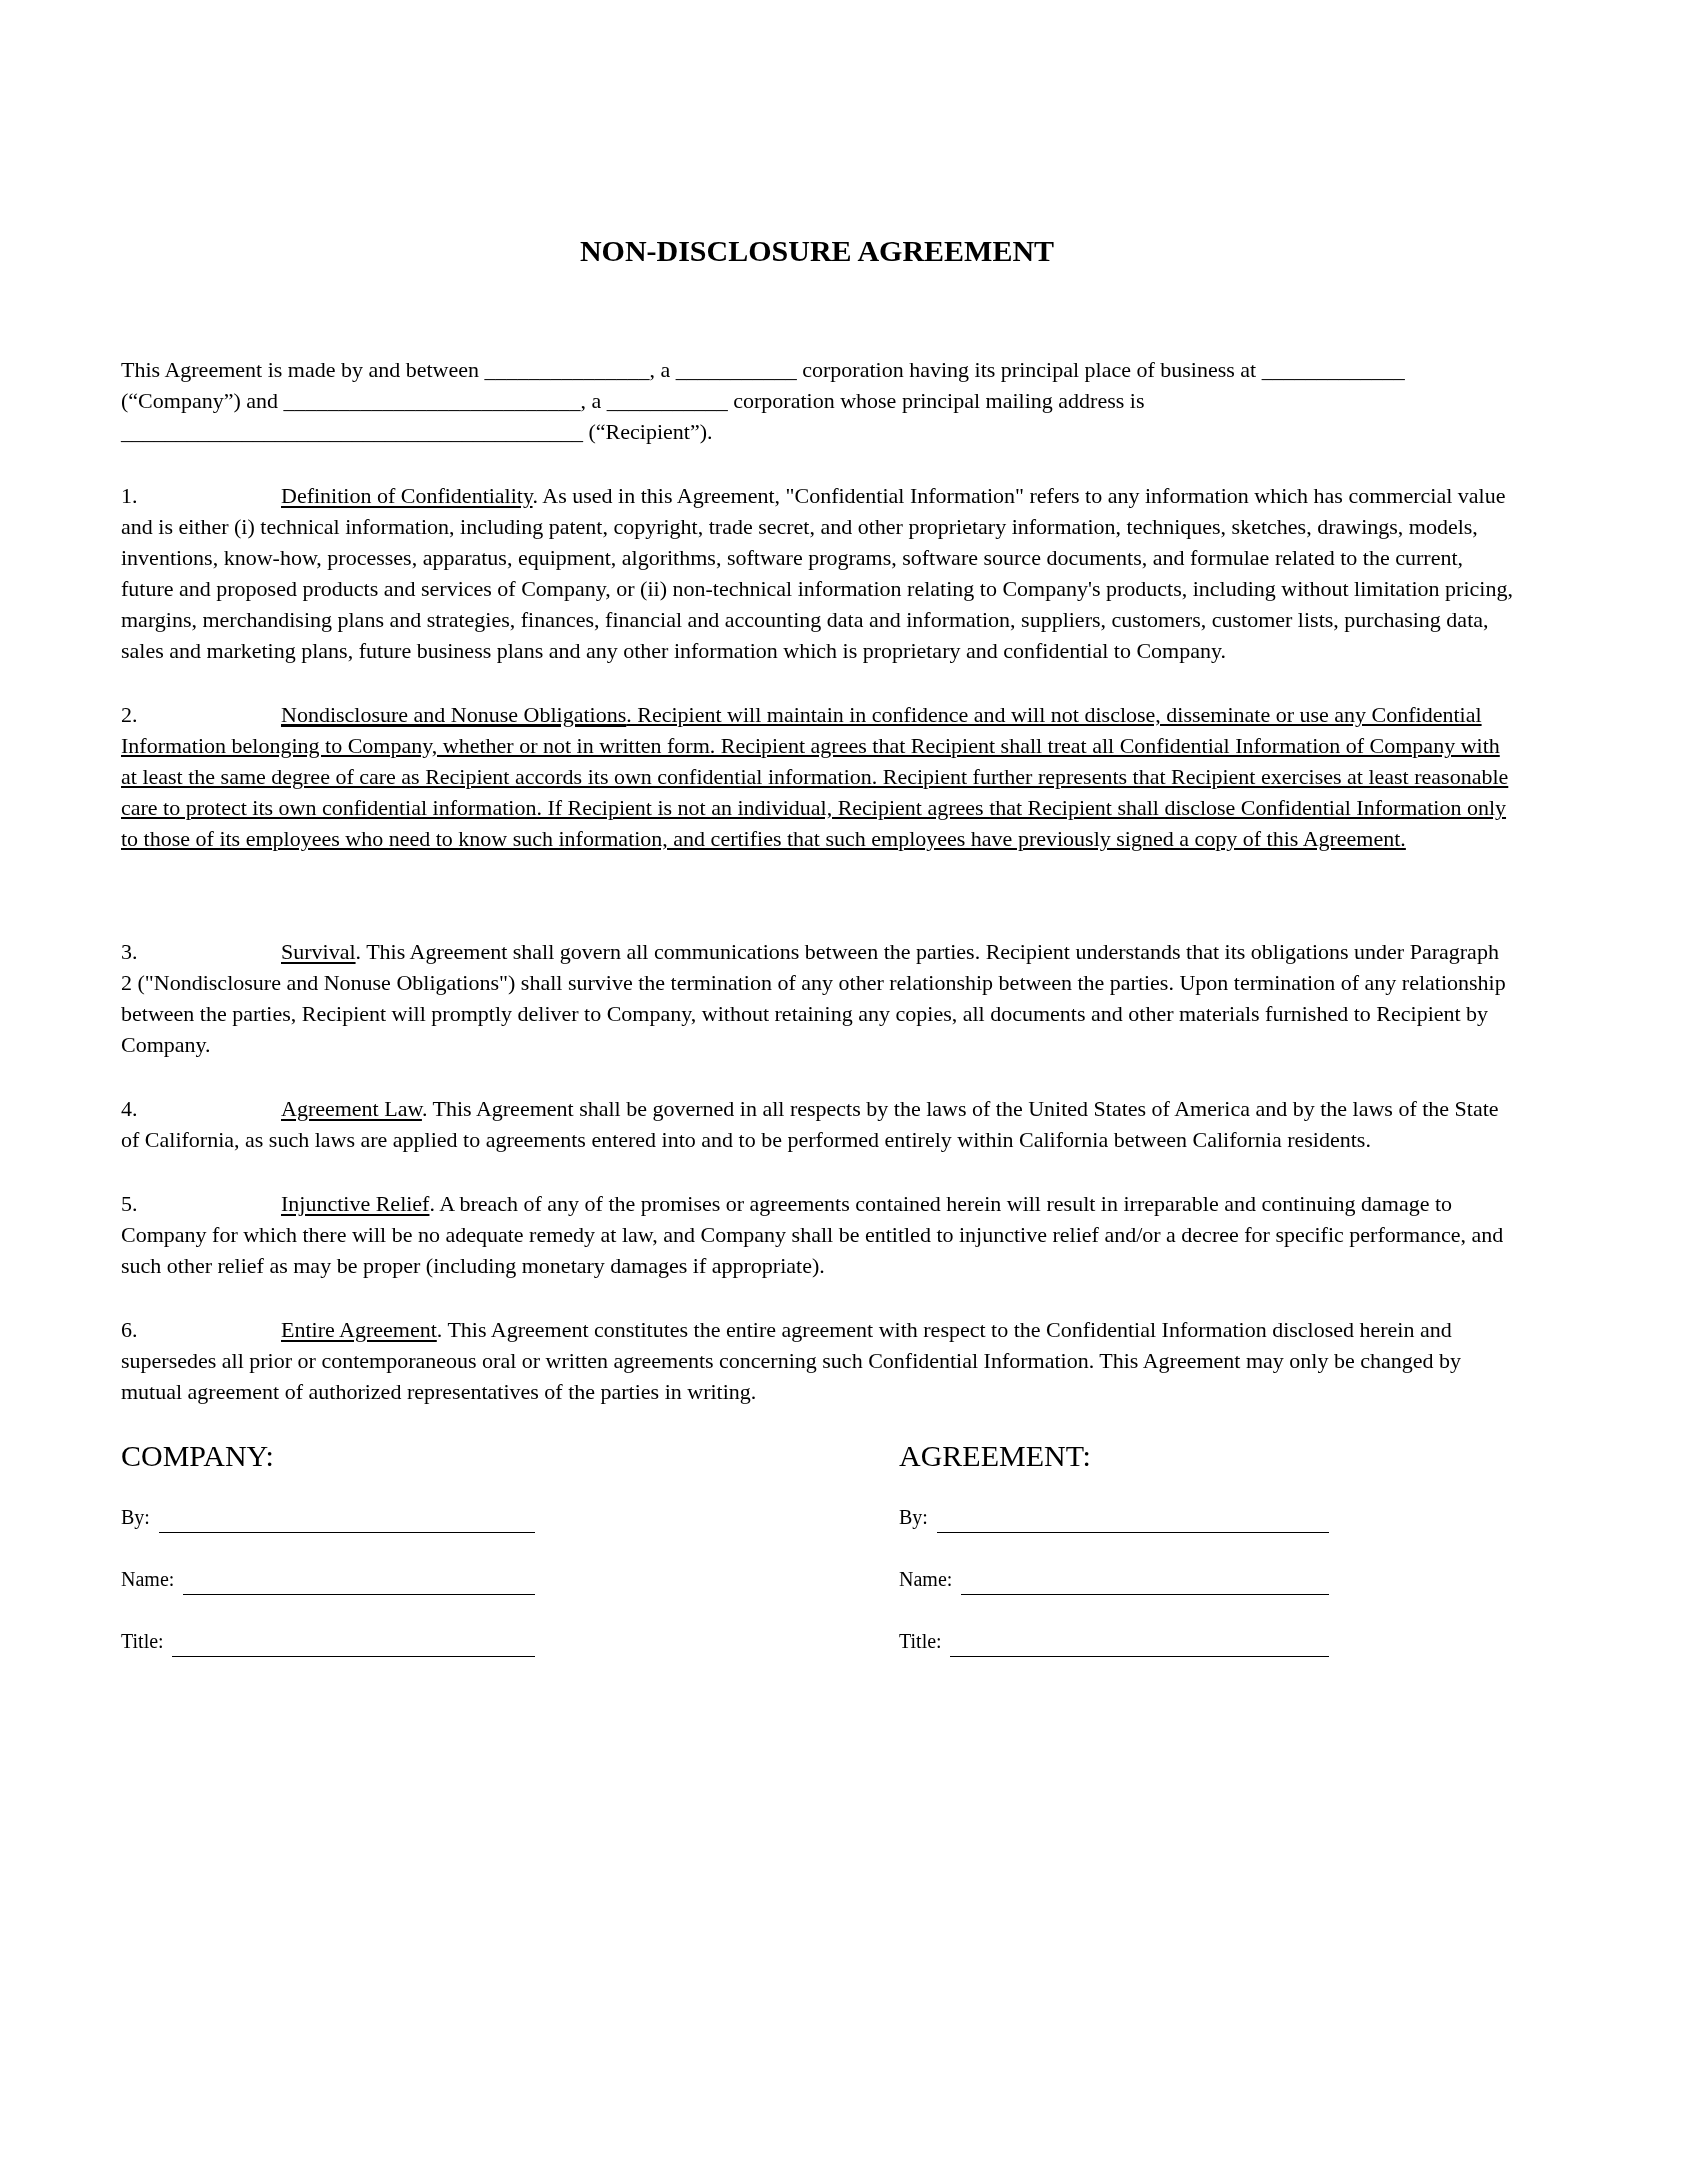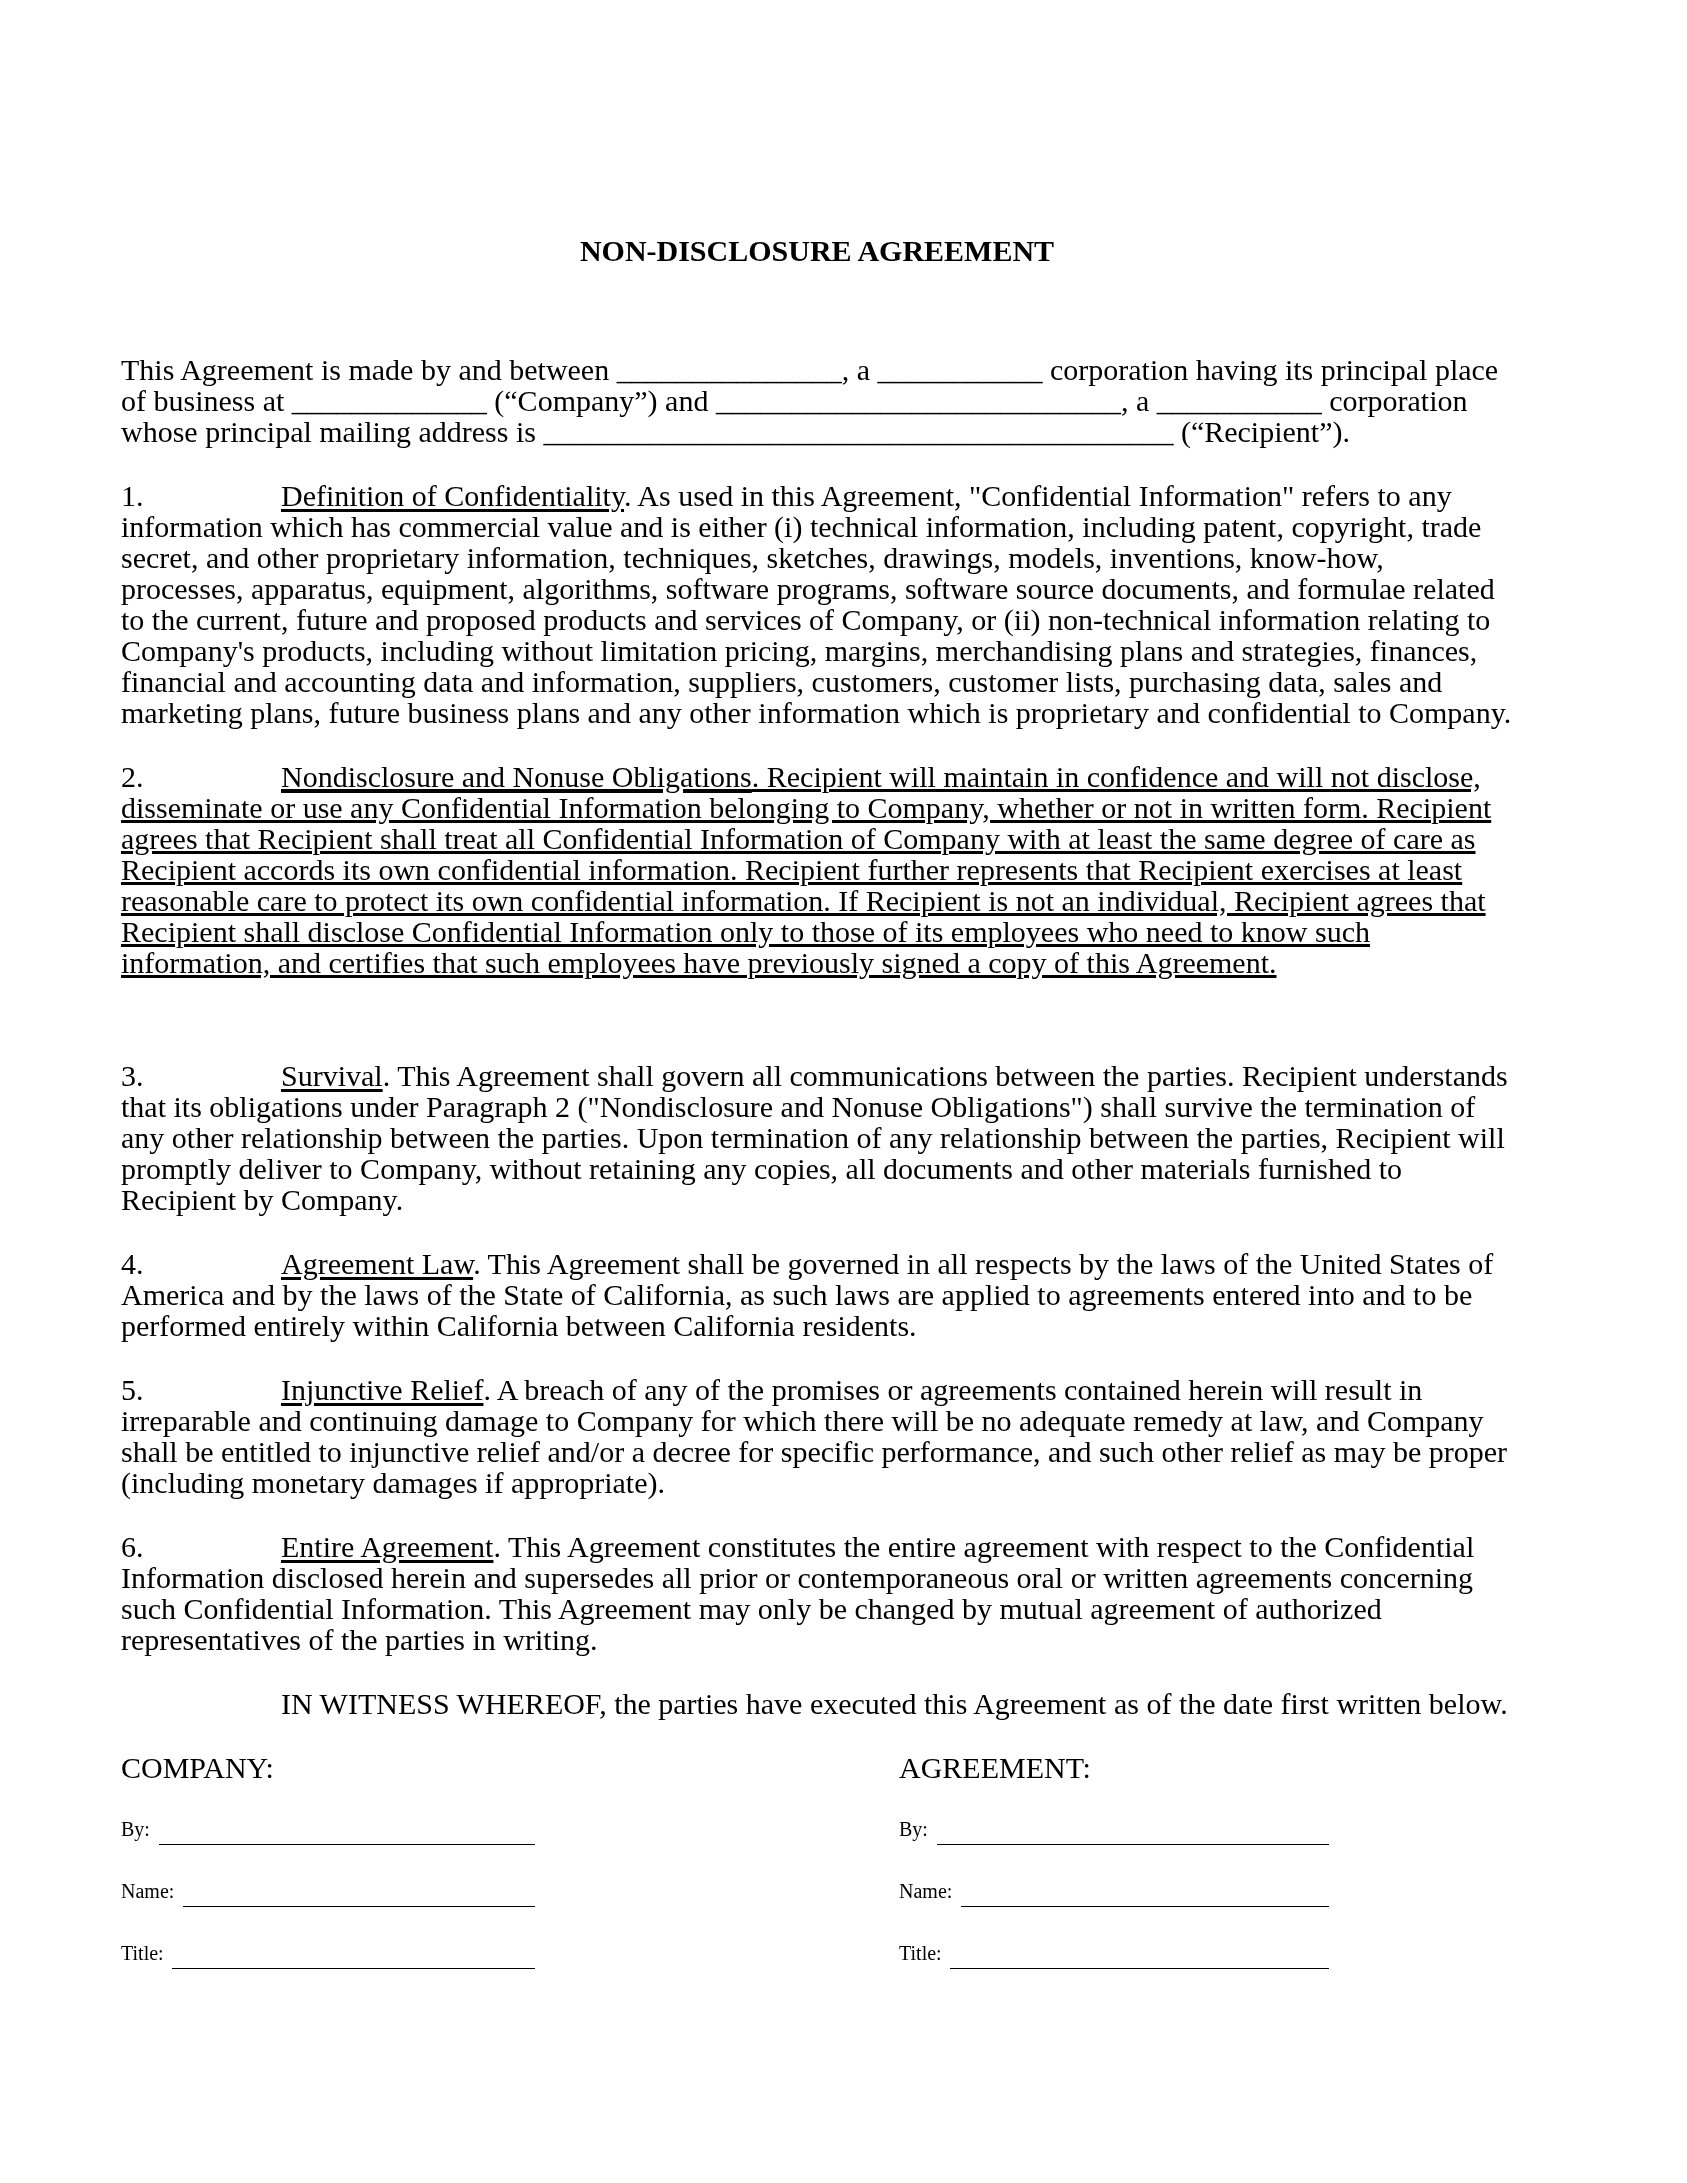--- a/index.html
+++ b/index.html
@@ -23,21 +23,21 @@
     overflow: hidden;
   }
   .doc-title {
     text-align: center;
     font-size: 30px;
     font-weight: bold;
     margin: 16px 0 86px 0;
   }
   p.para {
     margin: 0 0 33px 0;
-    font-size: 30px;
+    font-size: 22px;
     line-height: 31px;
     text-align: left;
   }
   p.sec-extra {
     margin-bottom: 82px;
     text-decoration: underline;
   }
   .sec-num {
     display: inline-block;
     min-width: 160px;
@@ -92,21 +92,20 @@
   <p class="para sec-extra"><span class="sec-num">2.</span><span class="sec-heading">Nondisclosure and Nonuse Obligations</span><span>. Recipient will maintain in confidence and will not disclose, disseminate or use any Confidential Information belonging to Company, whether or not in written form.  Recipient agrees that Recipient shall treat all Confidential Information of Company with at least the same degree of care as Recipient accords its own confidential information.  Recipient further represents that Recipient exercises at least reasonable care to protect its own confidential information.  If Recipient is not an individual, Recipient agrees that Recipient shall disclose Confidential Information only to those of its employees who need to know such information, and certifies that such employees have previously signed a copy of this Agreement.</span></p>
 
   <p class="para"><span class="sec-num">3.</span><span class="sec-heading">Survival</span><span>.  This Agreement shall govern all communications between the parties.  Recipient understands that its obligations under Paragraph 2 ("Nondisclosure and Nonuse Obligations") shall survive the termination of any other relationship between the parties.  Upon termination of any relationship between the parties, Recipient will promptly deliver to Company, without retaining any copies, all documents and other materials furnished to Recipient by Company.</span></p>
 
   <p class="para"><span class="sec-num">4.</span><span class="sec-heading">Agreement Law</span><span>.  This Agreement shall be governed in all respects by the laws of the United States of America and by the laws of the State of California, as such laws are applied to agreements entered into and to be performed entirely within California between California residents.</span></p>
 
   <p class="para"><span class="sec-num">5.</span><span class="sec-heading">Injunctive Relief</span><span>.  A breach of any of the promises or agreements contained herein will result in irreparable and continuing damage to Company for which there will be no adequate remedy at law, and Company shall be entitled to injunctive relief and/or a decree for specific performance, and such other relief as may be proper (including monetary damages if appropriate).</span></p>
 
   <p class="para"><span class="sec-num">6.</span><span class="sec-heading">Entire Agreement</span><span>.  This Agreement constitutes the entire agreement with respect to the Confidential Information disclosed herein and supersedes all prior or contemporaneous oral or written agreements concerning such Confidential Information.  This Agreement may only be changed by mutual agreement of authorized representatives of the parties in writing.</span></p>
 
-  <p class="para witness">IN WITNESS WHEREOF, the parties have executed this Agreement as of the date first written below.</p>
 
   <div class="sig-columns">
 
     <div class="sig-col-left">
       <div class="sig-header">COMPANY:</div>
       <div class="sig-row">
         <span class="sig-label">By:</span>
         <span class="sig-line"></span>
       </div>
       <div class="sig-row">

